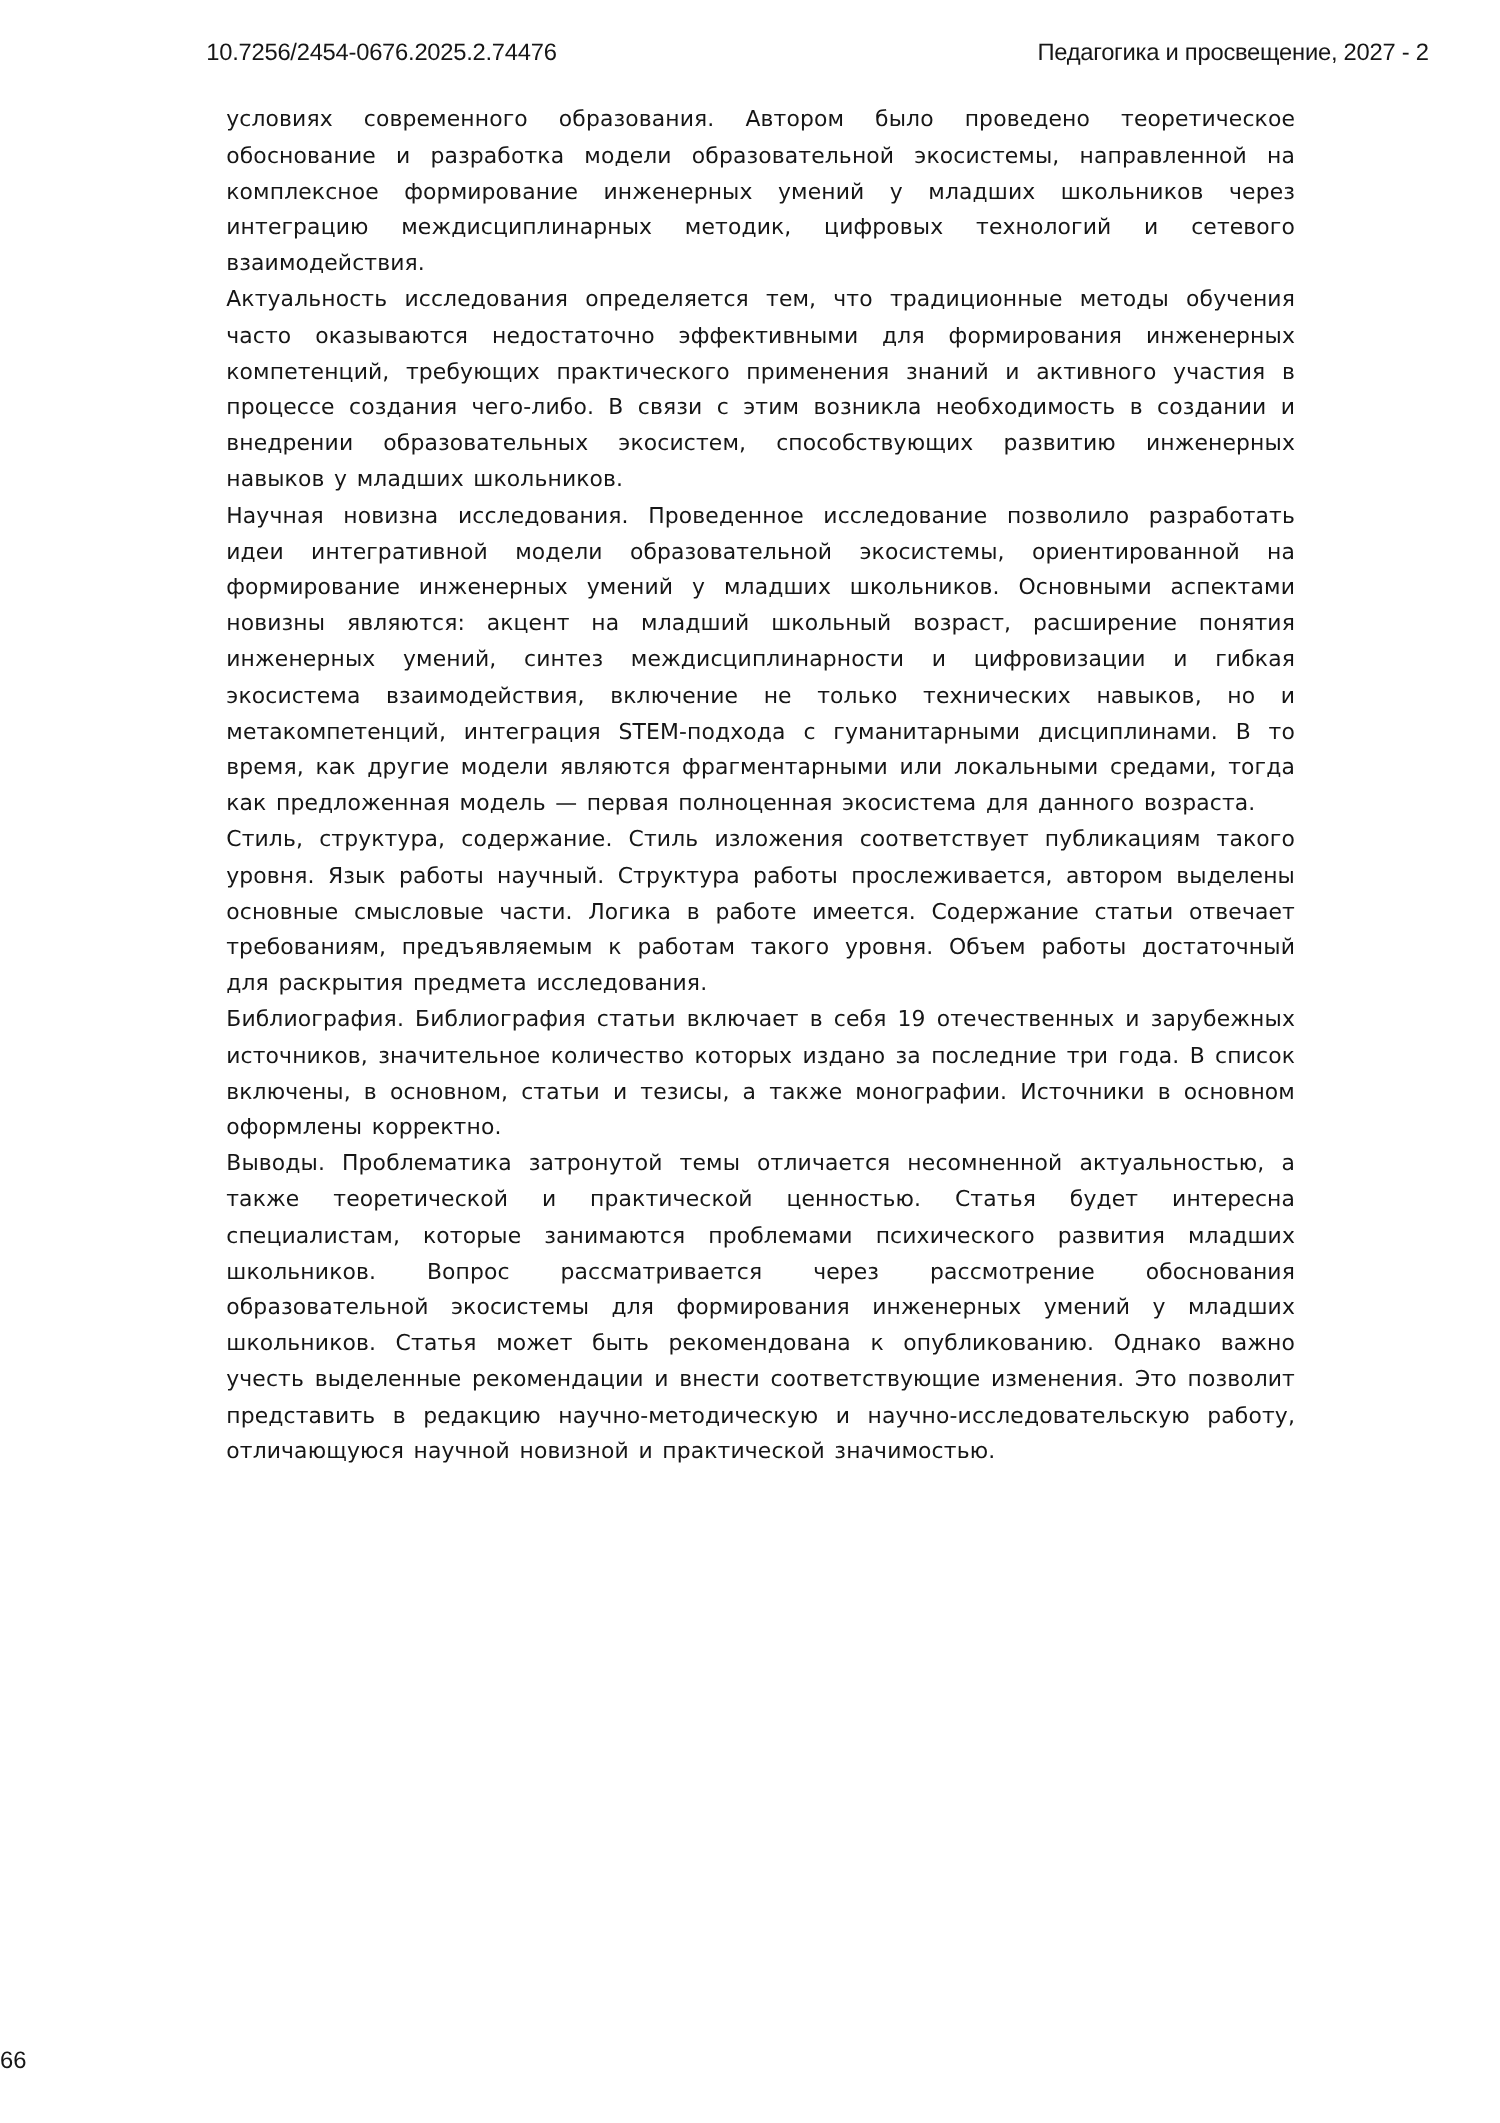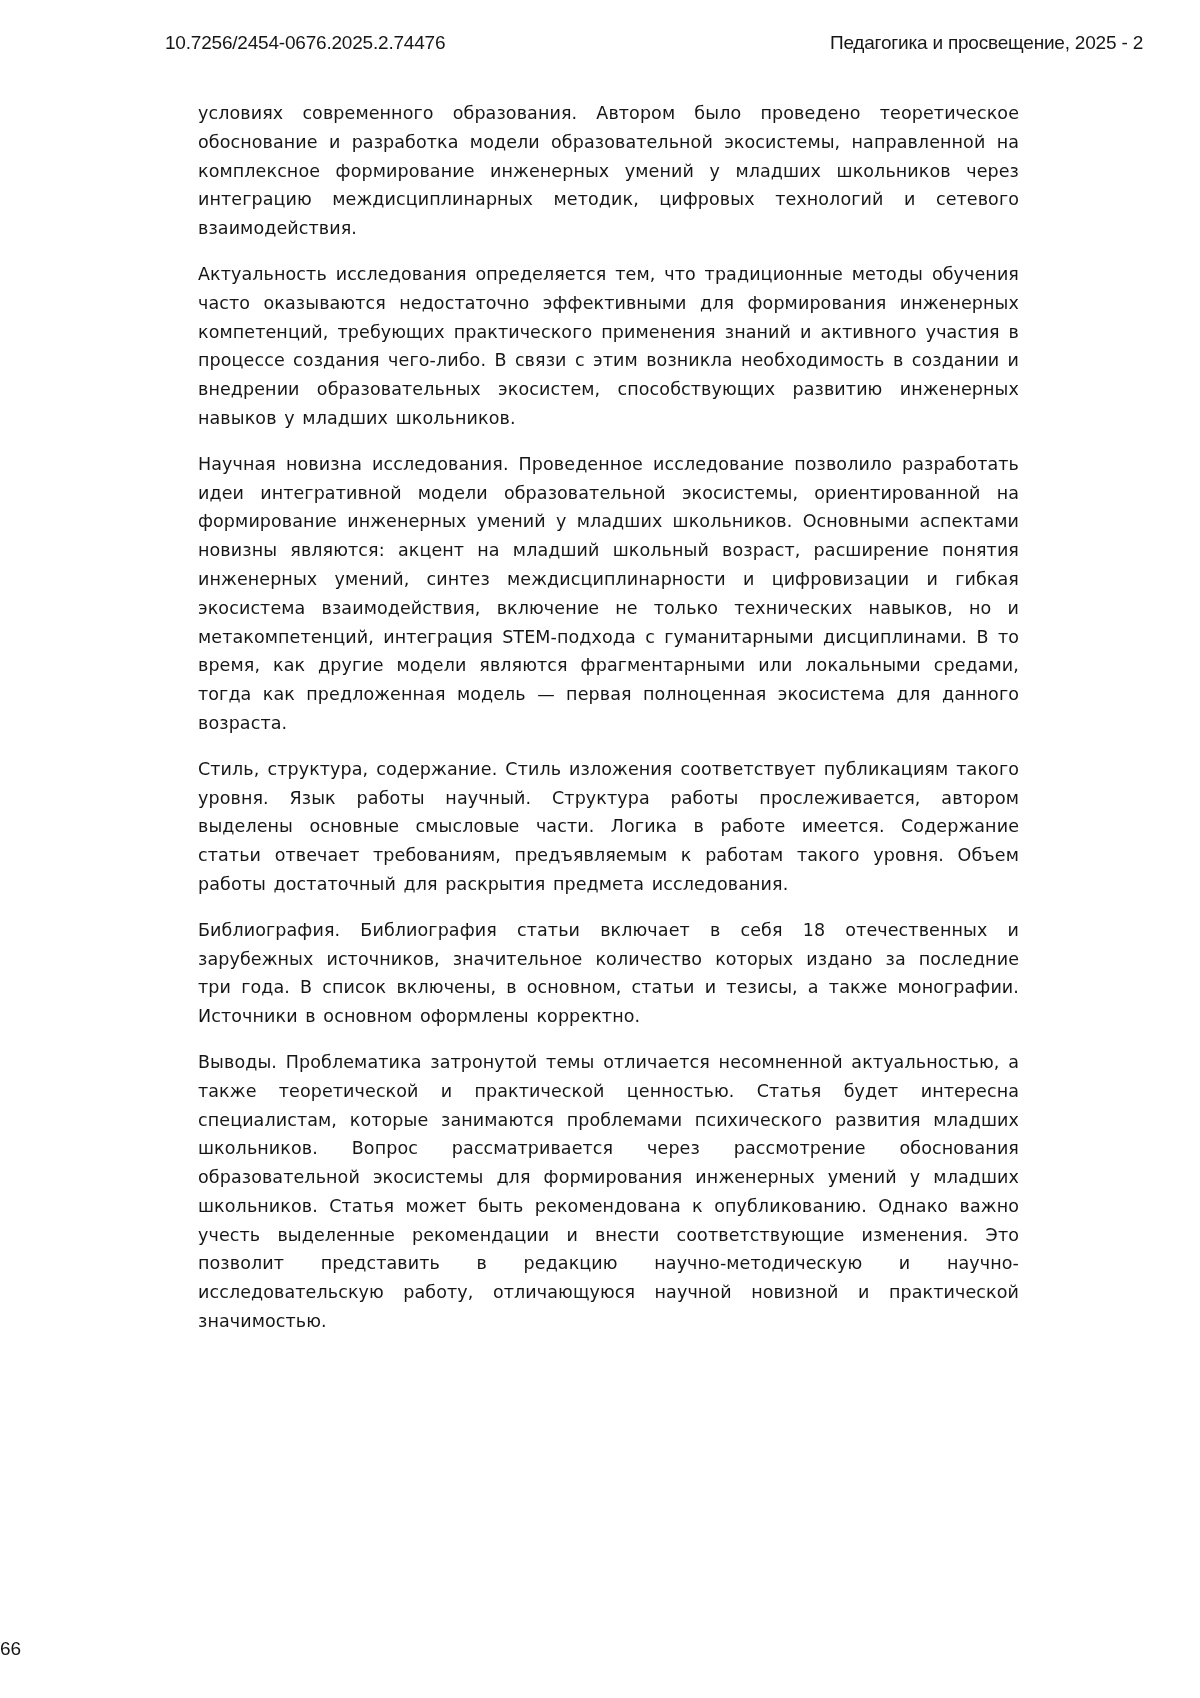--- a/index.html
+++ b/index.html
@@ -35,48 +35,48 @@
     width: 855px;
     font-family: "DejaVu Sans", sans-serif;
     font-size: 17.5px;
     line-height: 28.8px;
     letter-spacing: 0.1px;
     word-spacing: 2px;
     text-align: justify;
     text-align-last: left;
   }
   .content p {
-    margin: 17px;
+    margin: 0;
     padding: 0;
   }
   .page-footer {
     position: absolute;
     left: 0;
     right: 0;
     bottom: 38px;
     font-family: "Liberation Sans", sans-serif;
     font-size: 19px;
   }
 </style>
 </head>
 <body>
 
 <div class="page">
 
   <div class="page-header">
     <span>10.7256/2454-0676.2025.2.74476</span>
-    <span>Педагогика и просвещение, 2025 - 2</span>
+    <span>Педагогика и просвещение, 2027 - 2</span>
   </div>
 
   <div class="content">
     <p>условиях современного образования. Автором было проведено теоретическое обоснование и разработка модели образовательной экосистемы, направленной на комплексное формирование инженерных умений у младших школьников через интеграцию междисциплинарных методик, цифровых технологий и сетевого взаимодействия.</p>
     <p>Актуальность исследования определяется тем, что традиционные методы обучения часто оказываются недостаточно эффективными для формирования инженерных компетенций, требующих практического применения знаний и активного участия в процессе создания чего-либо. В связи с этим возникла необходимость в создании и внедрении образовательных экосистем, способствующих развитию инженерных навыков у младших школьников.</p>
     <p>Научная новизна исследования. Проведенное исследование позволило разработать идеи интегративной модели образовательной экосистемы, ориентированной на формирование инженерных умений у младших школьников. Основными аспектами новизны являются: акцент на младший школьный возраст, расширение понятия инженерных умений, синтез междисциплинарности и цифровизации и гибкая экосистема взаимодействия, включение не только технических навыков, но и метакомпетенций, интеграция STEM-подхода с гуманитарными дисциплинами. В то время, как другие модели являются фрагментарными или локальными средами, тогда как предложенная модель — первая полноценная экосистема для данного возраста.</p>
     <p>Стиль, структура, содержание. Стиль изложения соответствует публикациям такого уровня. Язык работы научный. Структура работы прослеживается, автором выделены основные смысловые части. Логика в работе имеется. Содержание статьи отвечает требованиям, предъявляемым к работам такого уровня. Объем работы достаточный для раскрытия предмета исследования.</p>
-    <p>Библиография. Библиография статьи включает в себя 18 отечественных и зарубежных источников, значительное количество которых издано за последние три года. В список включены, в основном, статьи и тезисы, а также монографии. Источники в основном оформлены корректно.</p>
+    <p>Библиография. Библиография статьи включает в себя 19 отечественных и зарубежных источников, значительное количество которых издано за последние три года. В список включены, в основном, статьи и тезисы, а также монографии. Источники в основном оформлены корректно.</p>
     <p>Выводы. Проблематика затронутой темы отличается несомненной актуальностью, а также теоретической и практической ценностью. Статья будет интересна специалистам, которые занимаются проблемами психического развития младших школьников. Вопрос рассматривается через рассмотрение обоснования образовательной экосистемы для формирования инженерных умений у младших школьников. Статья может быть рекомендована к опубликованию. Однако важно учесть выделенные рекомендации и внести соответствующие изменения. Это позволит представить в редакцию научно-методическую и научно-исследовательскую работу, отличающуюся научной новизной и практической значимостью.</p>
   </div>
 
   <div class="page-footer">
     <span>66</span>
   </div>
 
 </div>
 
 </body></html>

